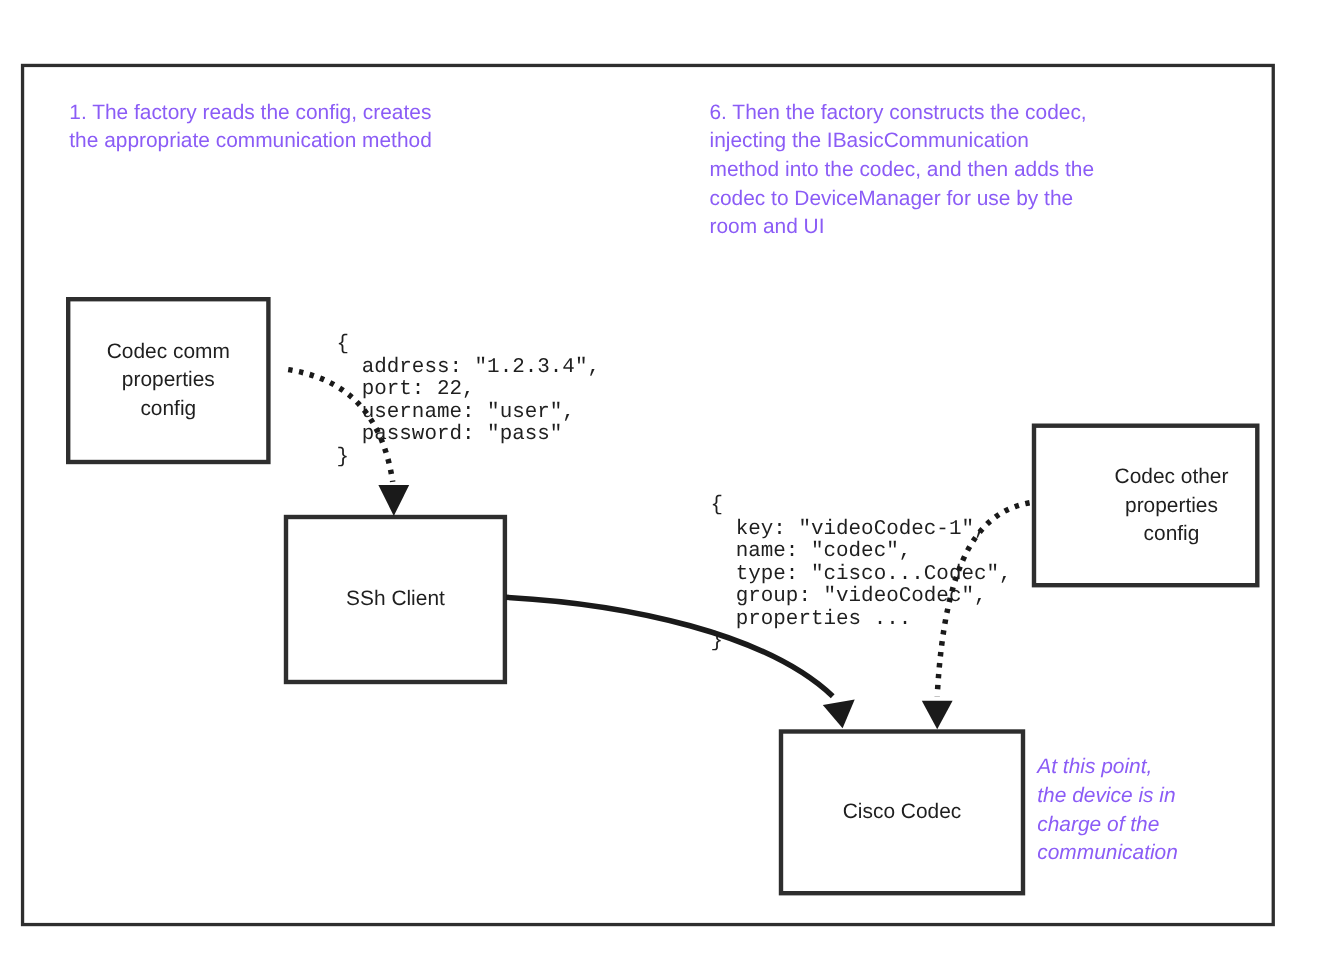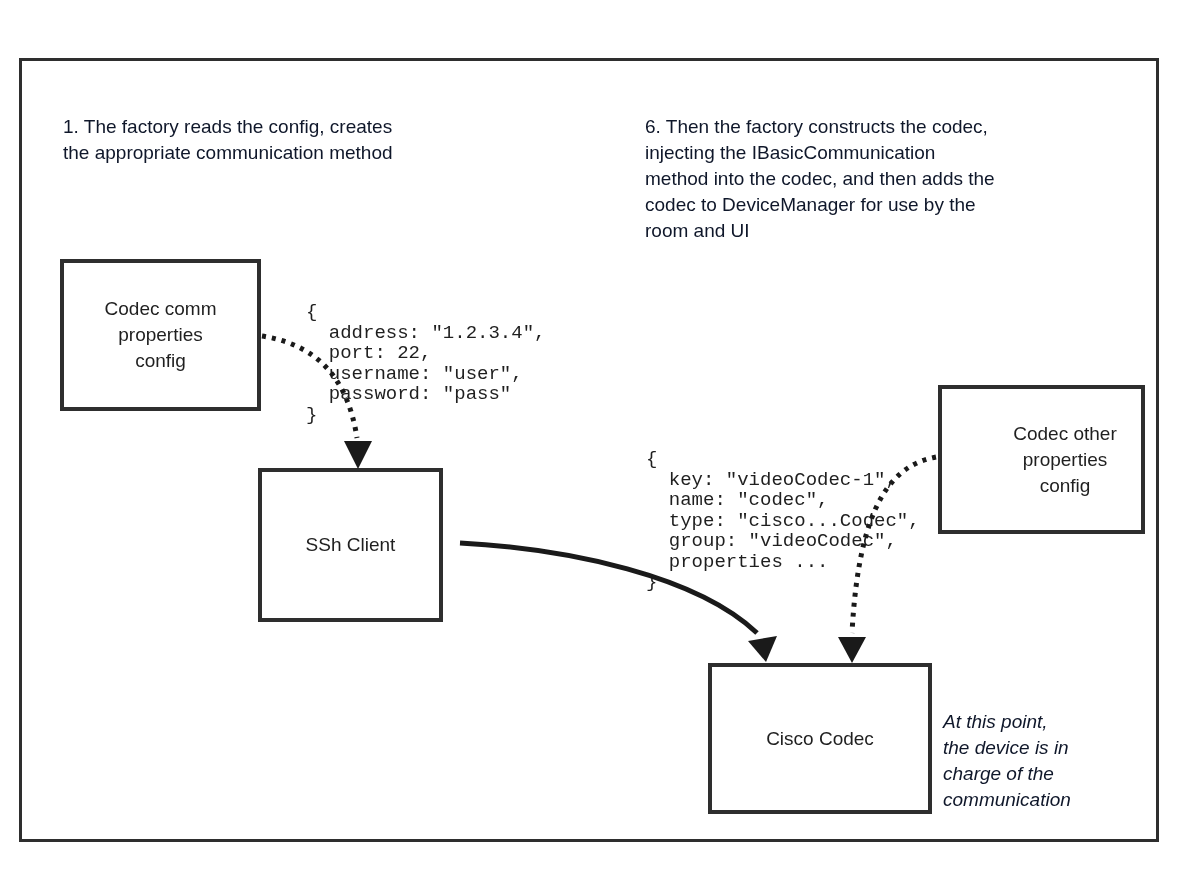--- a/index.html
+++ b/index.html
@@ -20,45 +20,44 @@
     left: 19px;
     top: 58px;
     width: 1140px;
     height: 784px;
     border: 3px solid #2e2e2e;
     box-sizing: border-box;
     background: #ffffff;
   }
   .note {
     position: absolute;
-    color: #0f172a;
+    color: #8b5cf6;
     font-size: 19px;
     line-height: 26px;
     white-space: pre-line;
-    margin-top: 24px;
   }
   .note-step1 { left: 63px;  top: 90px;  width: 470px; }
   .note-step2 { left: 645px; top: 90px;  width: 490px; }
   .note-endpoint { left: 943px; top: 685px; width: 210px; font-style: italic; }
   .dbox {
     position: absolute;
     border: 4px solid #2e2e2e;
     box-sizing: border-box;
     background: #ffffff;
     display: flex;
     align-items: center;
     justify-content: center;
     text-align: center;
     color: #1f1f1f;
     font-size: 19px;
     line-height: 26px;
     white-space: pre-line;
   }
-  .box-codec-comm  { left: 60px;  top: 259px; width: 201px; height: 152px; text-align: center; }
-  .box-ssh-client  { left: 258px; top: 468px; width: 185px; height: 154px; }
+  .box-codec-comm  { left: 60px;  top: 270px; width: 186px; height: 152px; text-align: center; }
+  .box-ssh-client  { left: 258px; top: 468px; width: 203px; height: 154px; }
   .box-codec-other { left: 938px; top: 385px; width: 207px; height: 149px; padding-left: 47px; }
   .box-cisco-codec { left: 708px; top: 663px; width: 224px; height: 151px; }
   .code {
     position: absolute;
     margin: 0;
     color: #1f1f1f;
     font-family: "Liberation Mono", "DejaVu Sans Mono", monospace;
     font-size: 19px;
     line-height: 20.5px;
     white-space: pre;

